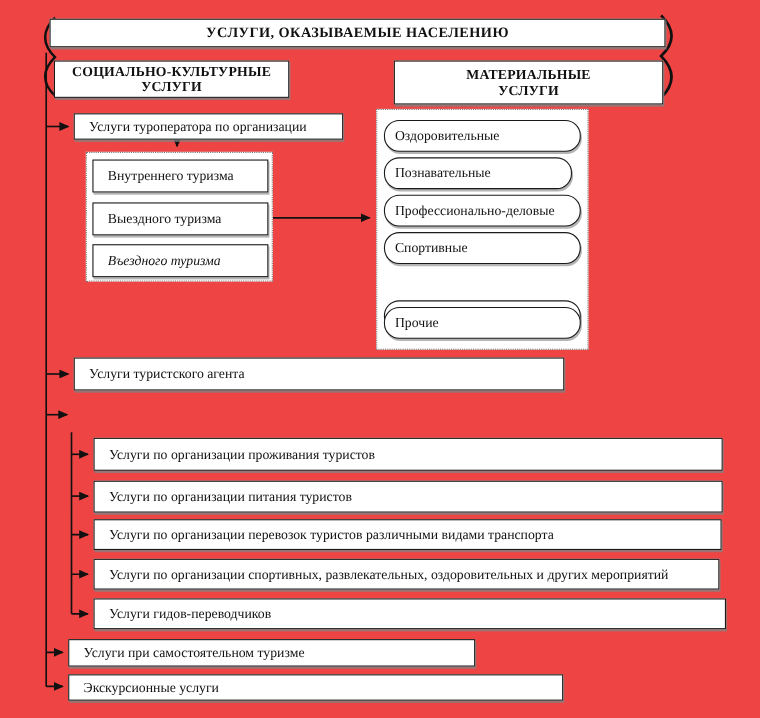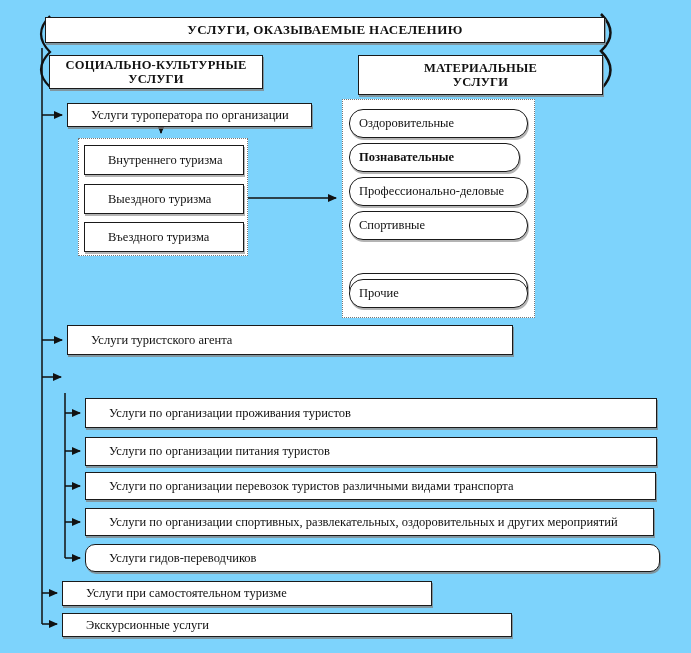--- a/index.html
+++ b/index.html
@@ -1,36 +1,36 @@
 <!DOCTYPE html>
 <html><head>
 <meta charset="utf-8">
 <style>
   html,body{margin:0;padding:0;background:#ffffff;}
   .canvas{
     position:relative;
     width:691px;height:653px;
-    background:#7dd3fc;
+    background:#ef4444;
     font-family:"Liberation Serif","DejaVu Serif",serif;
     color:#111111;
     overflow:hidden;
   }
   .box{
     position:absolute;
     background:#ffffff;
     border:1.5px solid #1a1a1a;
     box-shadow:1px 2px 0 rgba(130,130,130,0.75);
     display:flex;
     align-items:center;
     font-size:12.5px;
     line-height:1.15;
     box-sizing:border-box;
     white-space:nowrap;
   }
-  .box.pad{padding-left:23px;}
+  .box.pad{padding-left:13px;}
   .box.pad-sm{padding-left:9px;border-radius:14px;}
   .hdr{
     justify-content:center;
     text-align:center;
     font-weight:bold;
     font-size:12.5px;
     letter-spacing:0.2px;
     white-space:normal;
   }
   .hdr .two-line{display:block;width:100%;}
@@ -94,38 +94,38 @@
   </div>
   <div class="box hdr" style="left:358px;top:55px;width:245px;height:40px;">
     <span class="two-line"><span>МАТЕРИАЛЬНЫЕ</span><br><span>УСЛУГИ</span></span>
   </div>
 
   <div class="box pad" style="left:67px;top:103px;width:245px;height:24px;">Услуги туроператора по организации</div>
 
   <div class="dotted" style="left:78px;top:138px;width:170px;height:118px;">
     <div class="box pad" style="left:5px;top:6px;width:160px;height:30px;">Внутреннего туризма</div>
     <div class="box pad" style="left:5px;top:45px;width:160px;height:30px;">Выездного туризма</div>
-    <div class="box pad" style="left:5px;top:83px;width:160px;height:30px;">Въездного туризма</div>
+    <div class="box pad" style="left:5px;top:83px;width:160px;height:30px;font-style:italic;">Въездного туризма</div>
   </div>
 
   <div class="dotted" style="left:342px;top:99px;width:193px;height:219px;">
     <div class="box pad-sm" style="left:6px;top:9px;width:179px;height:29px;">Оздоровительные</div>
-    <div class="box pad-sm" style="left:6px;top:43px;width:171px;height:29px;font-weight:bold;">Познавательные</div>
+    <div class="box pad-sm" style="left:6px;top:43px;width:171px;height:29px;">Познавательные</div>
     <div class="box pad-sm" style="left:6px;top:77px;width:179px;height:29px;">Профессионально-деловые</div>
     <div class="box pad-sm" style="left:6px;top:111px;width:179px;height:29px;">Спортивные</div>
     <div class="box pad-sm" style="left:6px;top:145px;width:179px;height:29px;margin-top:28px;">Религиозные</div>
     <div class="box pad-sm" style="left:6px;top:179px;width:179px;height:29px;">Прочие</div>
   </div>
 
   <div class="box pad" style="left:67px;top:325px;width:446px;height:30px;">Услуги туристского агента</div>
 
 
   <div class="box pad" style="left:85px;top:398px;width:572px;height:30px;">Услуги по организации проживания туристов</div>
   <div class="box pad" style="left:85px;top:437px;width:572px;height:29px;">Услуги по организации питания туристов</div>
   <div class="box pad" style="left:85px;top:472px;width:571px;height:28px;">Услуги по организации перевозок туристов различными видами транспорта</div>
   <div class="box pad" style="left:85px;top:508px;width:569px;height:28px;">Услуги по организации спортивных, развлекательных, оздоровительных и других мероприятий</div>
-  <div class="box pad" style="left:85px;top:544px;width:575px;height:28px;border-radius:10px;">Услуги гидов-переводчиков</div>
+  <div class="box pad" style="left:85px;top:544px;width:575px;height:28px;">Услуги гидов-переводчиков</div>
 
   <div class="box pad" style="left:62px;top:581px;width:370px;height:25px;">Услуги при самостоятельном туризме</div>
 
   <div class="box pad" style="left:62px;top:613px;width:450px;height:24px;">Экскурсионные услуги</div>
 
 </div>
 
 </body></html>

